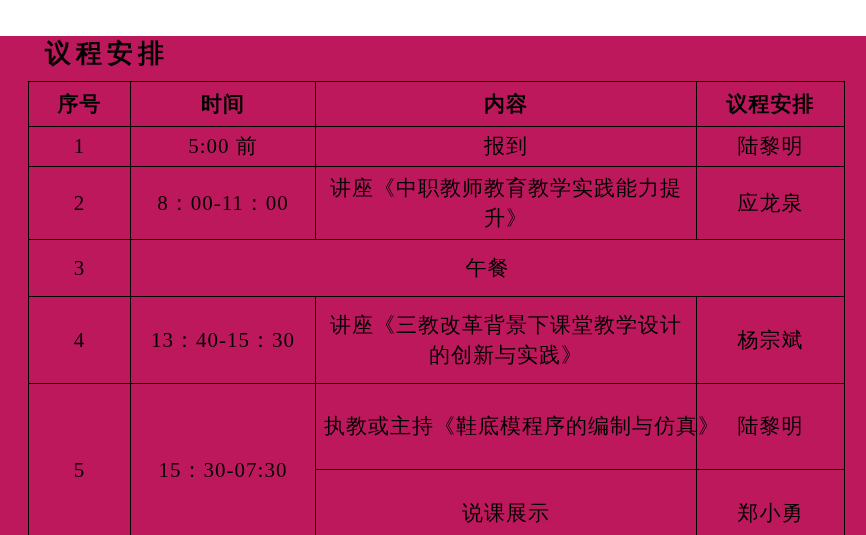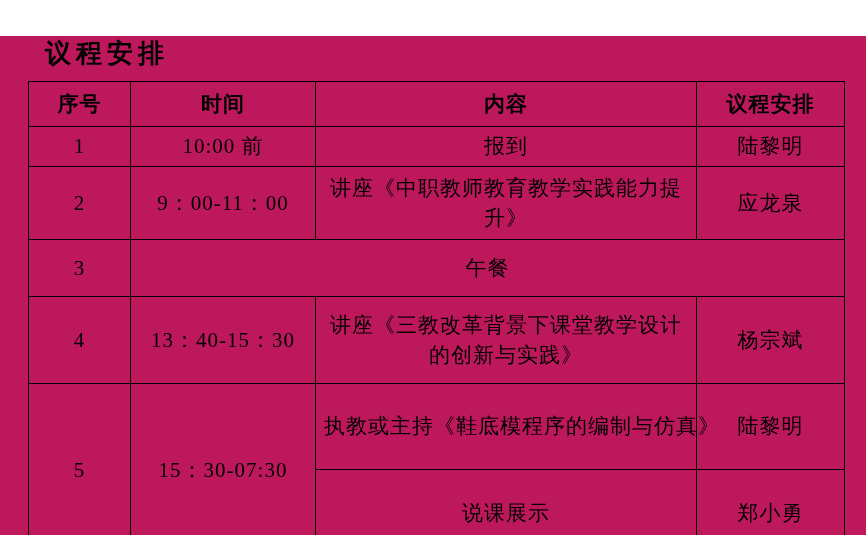--- a/index.html
+++ b/index.html
@@ -77,28 +77,28 @@
     <tbody>
         <tr class="r-header">
       <th>序号</th>
       <th>时间</th>
       <th>内容</th>
       <th>议程安排</th>
     </tr>
 
     <tr class="r-1">
       <td>1</td>
-      <td class="time-cell">10:00 前</td>
+      <td class="time-cell">5:00 前</td>
       <td>报到</td>
       <td>陆黎明</td>
     </tr>
 
     <tr class="r-2">
       <td>2</td>
-      <td class="time-cell">9：00-11：00</td>
+      <td class="time-cell">8：00-11：00</td>
       <td>讲座《中职教师教育教学实践能力提升》</td>
       <td>应龙泉</td>
     </tr>
 
     <tr class="r-3">
       <td>3</td>
       <td colspan="3">午餐</td>
     </tr>
 
     <tr class="r-4">

